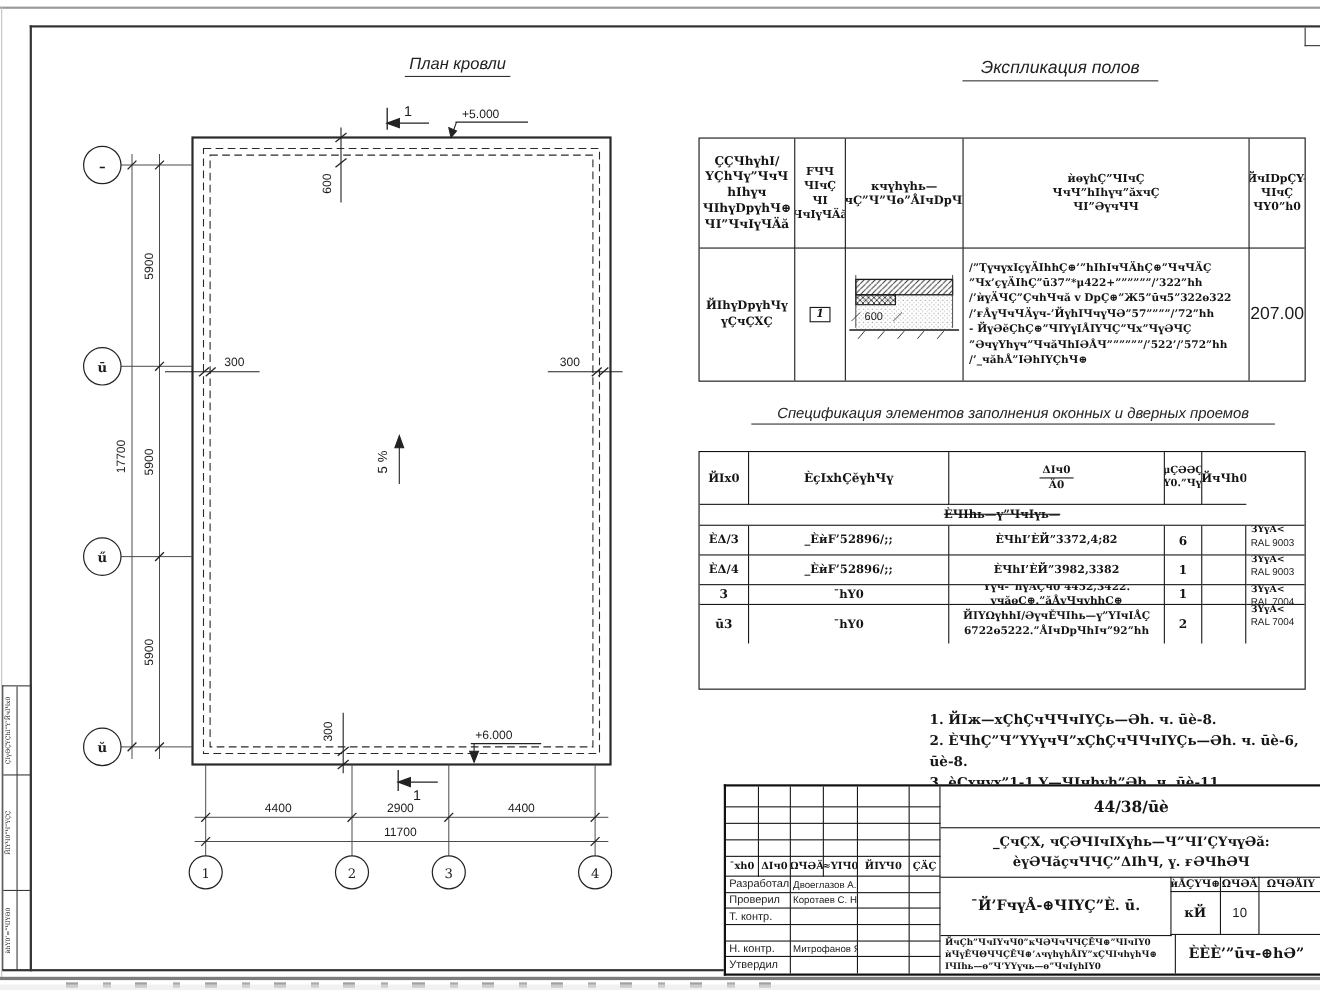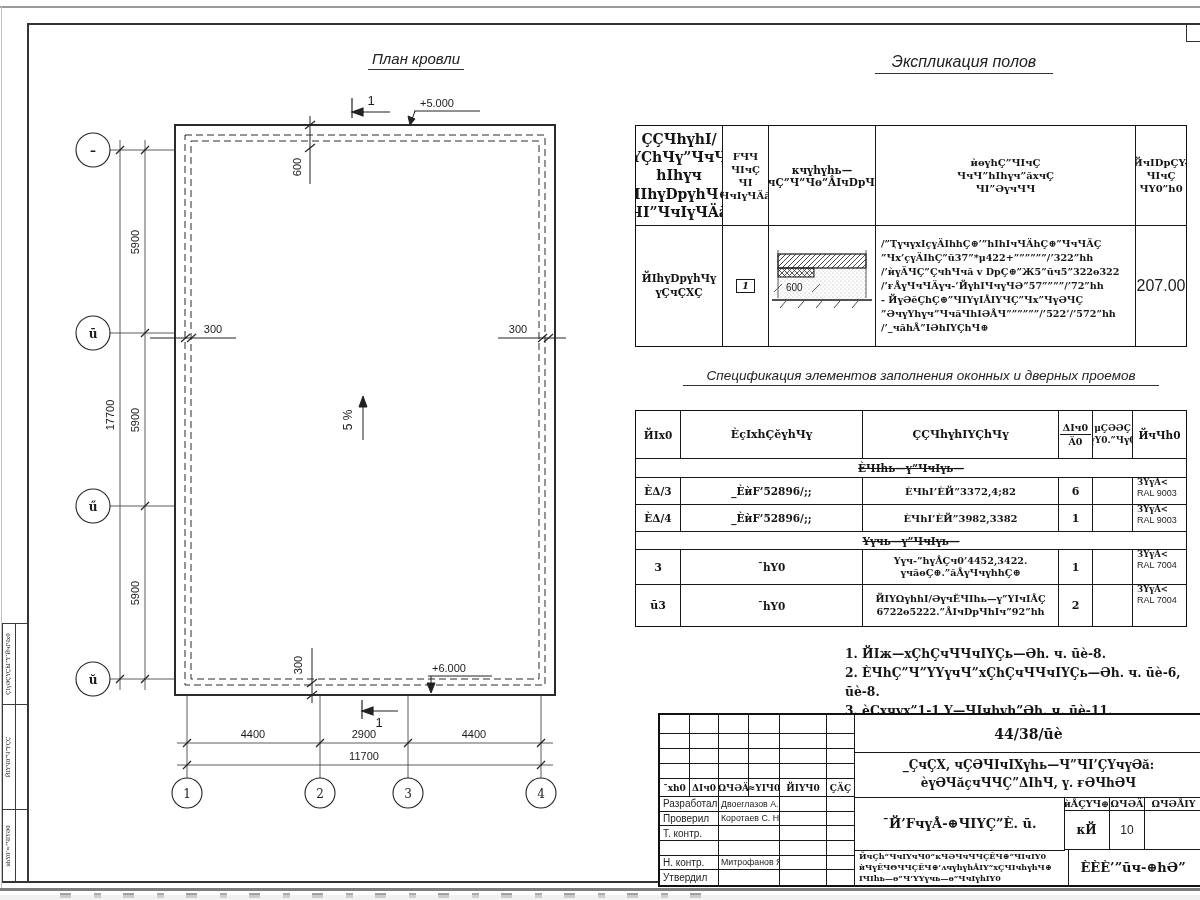--- a/index.html
+++ b/index.html
@@ -193,21 +193,21 @@
       <text x="187" y="798">1</text>
       <text x="320" y="798">2</text>
       <text x="408" y="798">3</text>
       <text x="541" y="798">4</text>
     </g>
   </svg>
 
   <div class="abs dtitle" style="left:875px;top:53px;width:178px;font-size:16px;">Экспликация полов</div>
 
   <div class="tbl" style="left:635px;top:125px;width:550px;height:220px;grid-template-columns:87px 46px 107px 260px auto;grid-template-rows:100px auto;">
-    <div class="cell gar" style="flex-direction:column;font-size:14px;line-height:1.3;">
+    <div class="cell gar" style="flex-direction:column;font-size:11px;line-height:1.3;">
       <span>ҪҪЧhүhI/</span>
         <span>YҪhЧү”ЧчЧ</span>
         <span>hIhүч</span>
         <span>ЧIhүDрүhЧ⊕</span>
         <span>ЧI”ЧчIүЧÄă</span>
     </div>
     <div class="cell gar" style="flex-direction:column;font-size:10px;line-height:1.3;">
       <span>FЧЧ</span>
         <span>ЧIчҪ</span>
         <span>ЧI</span>
@@ -285,23 +285,20 @@
   <div class="abs dtitle" style="left:683px;top:368px;width:476px;font-size:13.5px;">Спецификация элементов заполнения оконных и дверных проемов</div>
 
   <div class="tbl" style="left:635px;top:410px;width:550px;height:215px;grid-template-columns:45px 182px 196px 34px 40px auto;grid-template-rows:48px 19px 27px 27px 18px 35px auto;">
 
     <div class="cell gar" style="font-size:10.5px;">
         <span>ЙIx0</span>
       </div>
     <div class="cell gar" style="font-size:11px;">
         <span>ÈçIxhҪĕүhЧү</span>
       </div>
-    <div class="cell gar" style="font-size:11px;">
-        <span>ҪҪЧhүhIYҪhЧү</span>
-      </div>
     <div class="cell gar" style="font-size:9.5px;">
       <span>
           <span class="frac-top">ΔIч0</span>
           <span class="frac-bot">Ä0</span>
         </span>
     </div>
     <div class="cell gar" style="flex-direction:column;font-size:9px;line-height:1.25;text-align:right;">
       <span>μҪӘӘҪ</span>
         <span>үY0.”Чү0</span>
     </div>
@@ -346,23 +343,20 @@
         <span>1</span>
       </div>
     <div class="cell">
         <span></span>
       </div>
     <div class="cell last left" style="flex-direction:column;align-items:flex-start;padding-left:4px;line-height:1.15;">
       <span class="gar" style="font-size:8.5px;">ЗYүÄ&lt;</span>
       <span class="lab" style="font-size:9px;">RAL 9003</span>
     </div>
 
-    <div class="cell gar last" style="grid-column:1/-1;font-size:10.5px;">
-      <span class="strike">Yүчь—ү”ЧчIүь—</span>
-    </div>
 
     <div class="cell gar" style="font-size:11px;">
         <span>3</span>
       </div>
     <div class="cell gar" style="font-size:10.5px;">
         <span>¯hY0</span>
       </div>
     <div class="cell gar" style="flex-direction:column;font-size:9.6px;line-height:1.3;">
       <span>Yүч-”hүÅҪч0’4452,3422.</span>
         <span>үчăөҪ⊕.”ăÅүЧчүhhҪ⊕</span>

